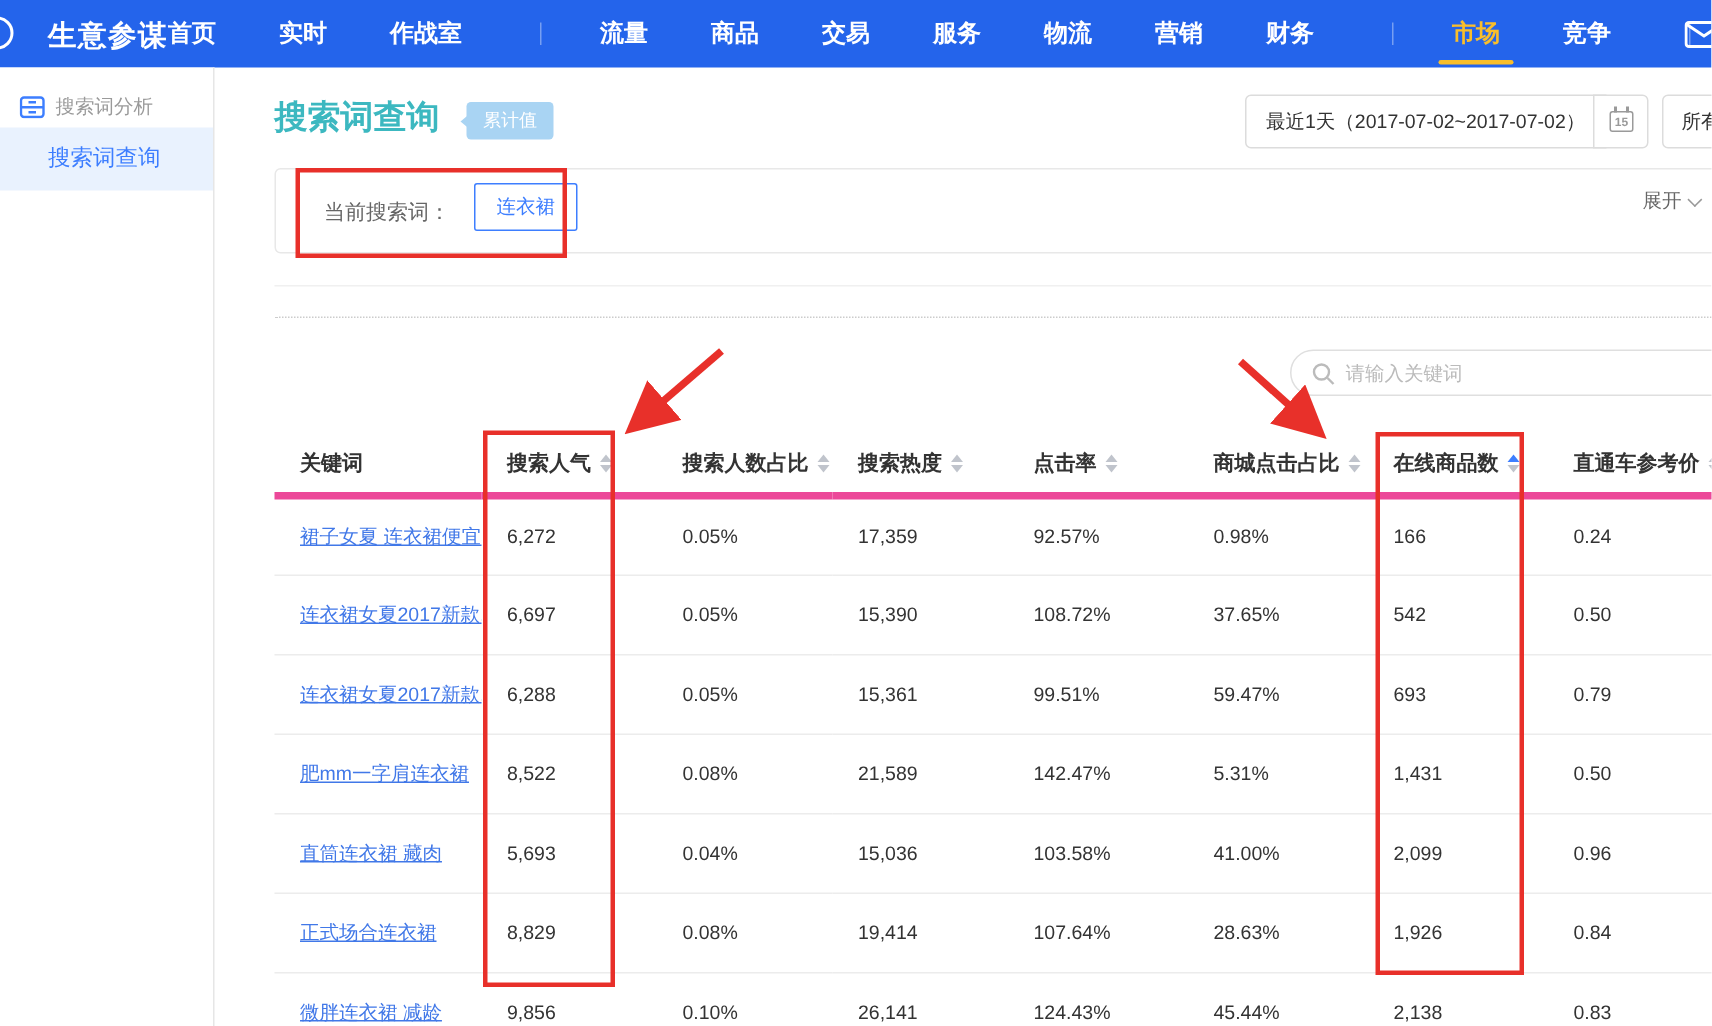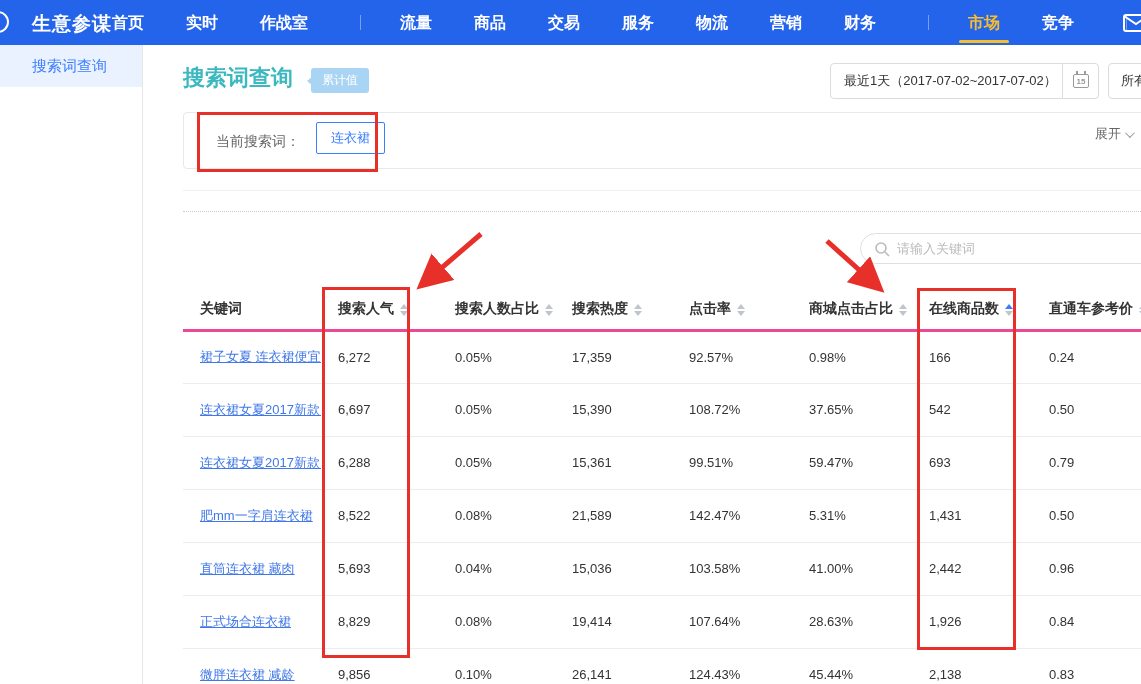--- a/index.html
+++ b/index.html
@@ -43,21 +43,21 @@
   .caret { display:inline-block; margin-left:4px; width:7px; height:7px; border-right:1px solid #999; border-bottom:1px solid #999; transform:rotate(45deg) translateY(-2px); }
   .divider1 { position:absolute; left:40px; right:0; top:145px; height:1px; background:#F0F0F0; }
   .divider2 { position:absolute; left:40px; right:0; top:166px; border-top:1px dotted #CCC; }
   
   .search-box { position:absolute; left:717px; top:188px; width:440px; height:31px; border:1px solid #DFDFDF; border-radius:16px; background:#fff; }
   .search-icon { position:absolute; left:13px; top:7px; width:16px; height:16px; }
   .search-input { position:absolute; left:36px; top:1px; width:330px; height:27px; border:none; outline:none; font-size:13px; color:#333; font-family:inherit; }
   .search-input::placeholder { color:#BBB; }
   
   .data-table { position:absolute; left:40px; top:245px; width:969px; border-collapse:collapse; table-layout:fixed; }
-  .data-table th { height:40px; font-size:14px; font-weight:700; color:#333; text-align:left; padding-left:17px; border-bottom:3px solid #ec4899; white-space:nowrap; }
+  .data-table th { height:40px; font-size:14px; font-weight:700; color:#333; text-align:left; padding-left:17px; border-bottom:5px solid #ec4899; white-space:nowrap; }
   .data-table td { height:53px; font-size:13px; color:#333; text-align:left; padding-left:17px; border-bottom:1px solid #ECECEC; white-space:nowrap; overflow:hidden; }
   .kw-link { color:#4178E8; text-decoration:underline; cursor:pointer; }
   .sort { display:inline-block; vertical-align:middle; margin-left:6px; cursor:pointer; }
   .sort i { display:block; width:0; height:0; border-left:4px solid transparent; border-right:4px solid transparent; }
   .sort .up { border-bottom:5px solid #C0C4CC; margin-bottom:2px; }
   .sort .dn { border-top:5px solid #C0C4CC; }
   .sort.asc .up { border-bottom-color:#3D7EFF; }
   
   .anno-box { position:absolute; border:3px solid #E8302A; pointer-events:none; }
   #anno-filter { left:197px; top:112px; width:181px; height:60px; }
@@ -92,20 +92,29 @@
       <span class="nav-item">取数</span>
       <span class="nav-item">学院</span>
     </div>
   <svg class="mail-icon" viewBox="0 0 26 18">
     <rect x="1" y="1" width="24" height="16" rx="2" fill="none" stroke="#fff" stroke-width="2"></rect>
     <path d="M1,2 L13,10 L25,2" fill="none" stroke="#fff" stroke-width="2"></path>
   </svg>
 </div>
 
 <div class="sidebar">
+  <div class="side-group">
+    <svg width="17" height="15" viewBox="0 0 17 15">
+      <rect x="1" y="1" width="15" height="13" rx="2" fill="none" stroke="#3D7EFF" stroke-width="1.6"></rect>
+      <line x1="1" y1="7.5" x2="16" y2="7.5" stroke="#3D7EFF" stroke-width="1.6"></line>
+      <line x1="6" y1="4.2" x2="11" y2="4.2" stroke="#3D7EFF" stroke-width="1.6"></line>
+      <line x1="6" y1="10.8" x2="11" y2="10.8" stroke="#3D7EFF" stroke-width="1.6"></line>
+    </svg>
+    <span class="side-group-label">搜索词分析</span>
+  </div>
   <div class="side-item active">搜索词查询</div>
 </div>
 
 <div class="main">
   <div class="page-title">搜索词查询</div>
   <div class="badge">累计值</div>
 
   <div class="date-btn">最近1天（2017-07-02~2017-07-02）</div>
   <div class="cal-btn">
     <span class="cal-glyph">15</span>
@@ -194,21 +203,21 @@
           <td>1,431</td>
           <td>0.50</td>
         </tr>
         <tr>
           <td><a class="kw-link">直筒连衣裙 藏肉</a></td>
           <td>5,693</td>
           <td>0.04%</td>
           <td>15,036</td>
           <td>103.58%</td>
           <td>41.00%</td>
-          <td>2,442</td>
+          <td>2,099</td>
           <td>0.96</td>
         </tr>
         <tr>
           <td><a class="kw-link">正式场合连衣裙</a></td>
           <td>8,829</td>
           <td>0.08%</td>
           <td>19,414</td>
           <td>107.64%</td>
           <td>28.63%</td>
           <td>1,926</td>

